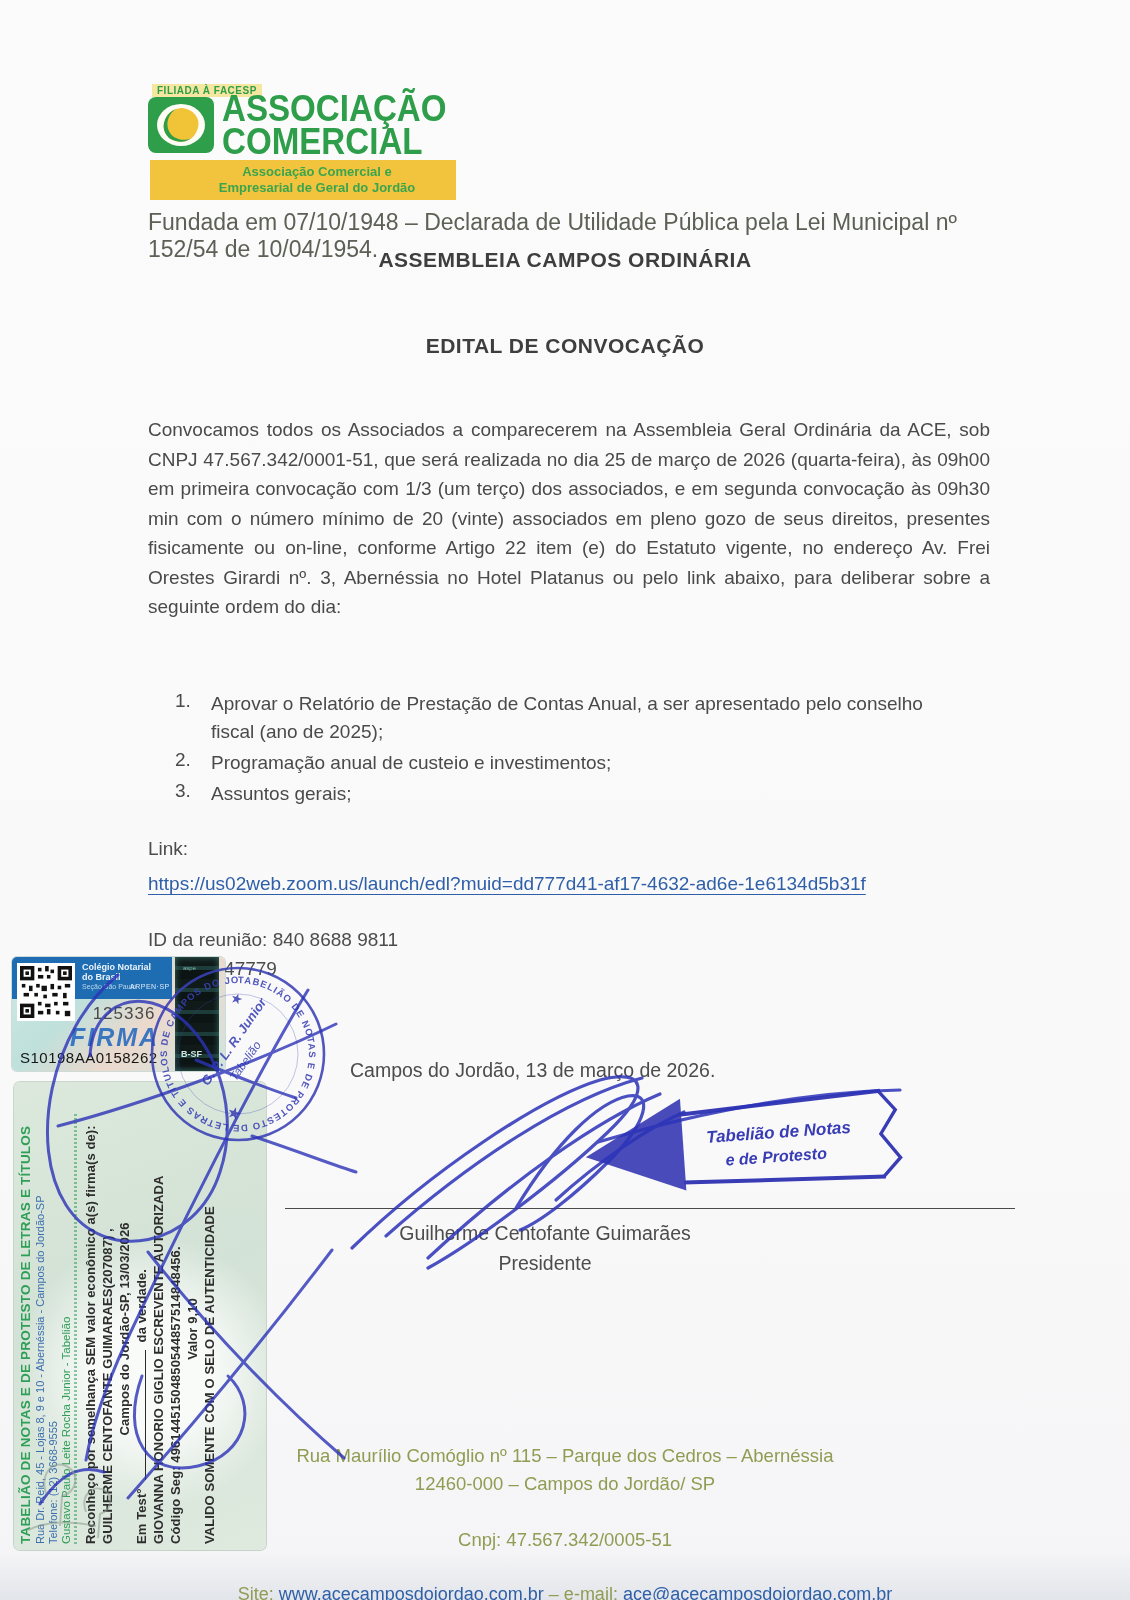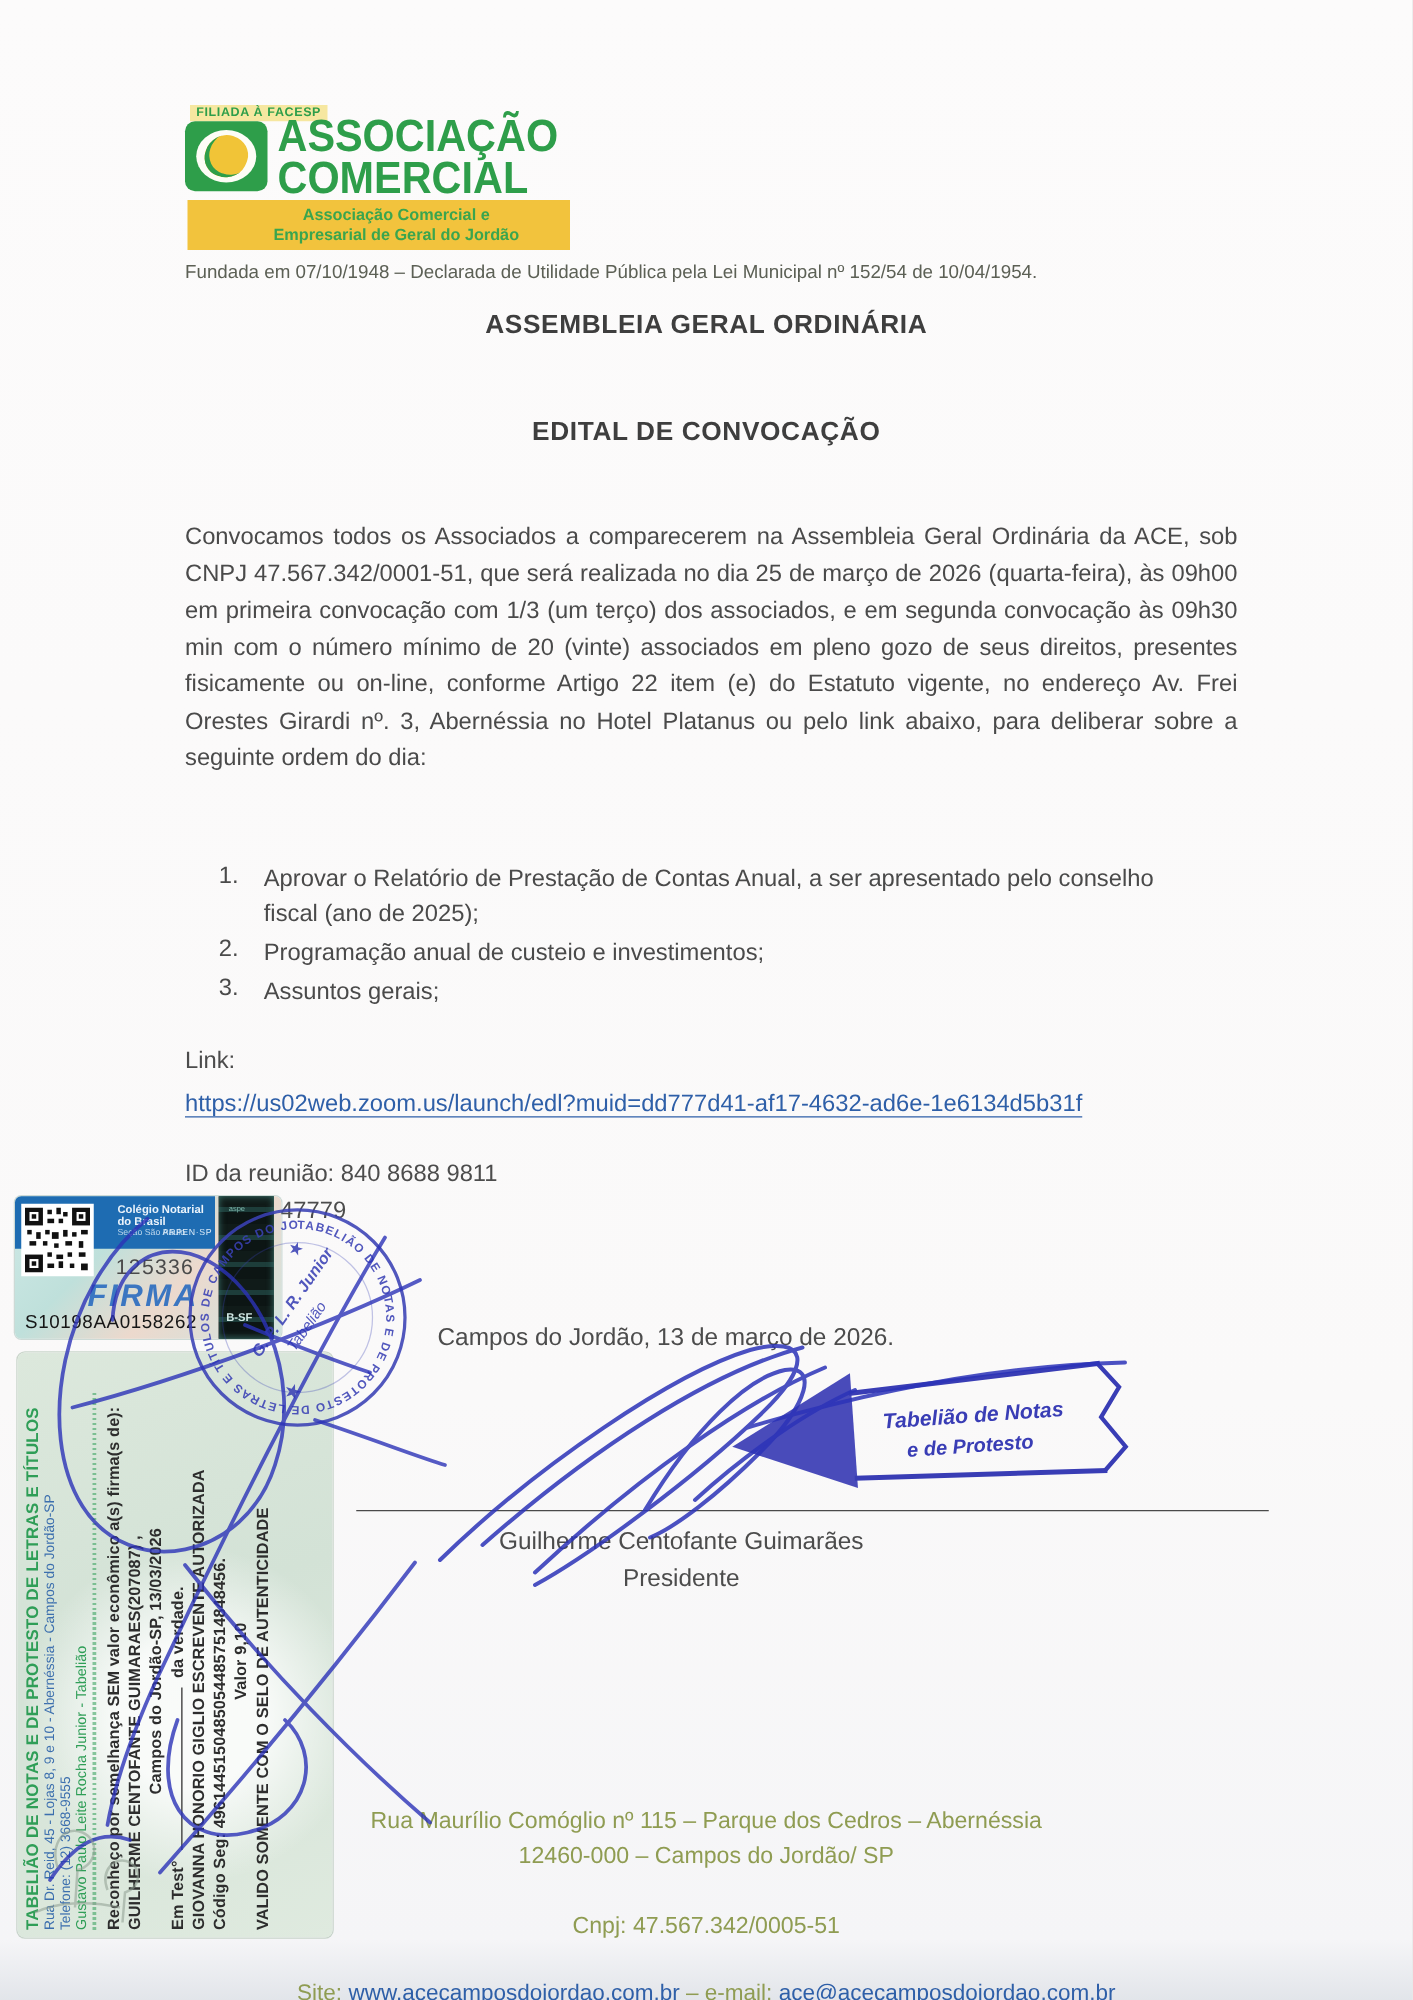--- a/index.html
+++ b/index.html
@@ -21,21 +21,21 @@
     background:#fdfdf6; border-radius:50%; }
   .logo-icon .petal { position:absolute; left:16px; top:11px; width:34px; height:34px;
     background:#f1c437; border-radius:52% 48% 55% 45%/55% 45% 52% 48%; transform:rotate(18deg);
     box-shadow:inset 3px -3px 0 #2e9e4a; }
   .logo-title { left:222px; top:92px; font-weight:bold; color:#2e9e4a; font-size:36px; line-height:33px;
     letter-spacing:0px; transform:scaleX(.92); transform-origin:left top; }
   .logo-banner { left:150px; top:160px; width:306px; height:40px; background:#f2c33d;
     display:flex; flex-direction:column; align-items:center; justify-content:center;padding-left:28px; }
   .logo-banner div { color:#3aa54e; font-size:13px; font-weight:bold; line-height:16px; }
 
-  .founded { left:148px; top:209px; width:860px; font-size:15px; color:#5c6055; }
+  .founded { left:148px; top:209px; width:860px; font-size:23px; color:#5c6055; }
 
   .title-center { left:15px; top:0; width:1100px; text-align:center; font-weight:bold; color:#3e3e3e; }
   .t1 { top:248px; font-size:21px; letter-spacing:.5px; }
   .t2 { top:334px; font-size:21px; letter-spacing:.5px; }
 
   .body-par { left:148px; top:415px; width:842px; font-size:19px; line-height:29.5px;
     text-align:justify; color:#4a4a4a; }
 
   .agenda { left:175px; top:690px; width:790px; font-size:19px; color:#4a4a4a; }
   .agenda .row { display:flex; margin-bottom:3px; }
@@ -60,21 +60,21 @@
   .site-line { left:65px; top:1584px; width:1000px; text-align:center; color:#8f9c52; font-size:18px; }
   .site-line .lnk { color:#2e5fa8; text-decoration:underline; text-underline-offset:4px; cursor:pointer; }
 
   
   .holo { left:12px; top:957px; width:213px; height:114px; border-radius:5px; z-index:30;
     background:linear-gradient(135deg,#cfe9e6 0%,#bfe0db 35%,#ecd9cd 62%,#cfe4df 100%);
     box-shadow:0 0 0 1px rgba(120,160,150,.35); }
   .holo-head { position:absolute; left:0; top:0; width:160px; height:42px; background:#1e6cb2;
     border-radius:5px 0 0 0; }
   .holo-qr { position:absolute; left:5px; top:6px; width:58px; height:58px; background:#fff; padding:3px; }
-  .holo-org { position:absolute; left:82px; top:5px; color:#eaf3fb; font-size:9px; line-height:10px; }
+  .holo-org { position:absolute; left:70px; top:5px; color:#eaf3fb; font-size:9px; line-height:10px; }
   .holo-org .l1 { font-weight:bold; }
   .holo-org .l3 { font-size:7px; color:#bcd6ec; }
   .holo-arpen { position:absolute; left:118px; top:26px; color:#dcebf8; font-size:7px; letter-spacing:.5px; }
   .holo-num { position:absolute; left:62px; top:47px; width:100px; text-align:center;
     font-size:17px; color:#4a4a4a; letter-spacing:1px; }
   .holo-firma { position:absolute; left:58px; top:66px; font-size:25px; font-weight:bold; font-style:italic;
     color:#2a6cc0; letter-spacing:2px; opacity:.9; }
   .holo-serial { position:absolute; left:8px; top:92px; font-size:15px; font-weight:normal; color:#161616;
     letter-spacing:.5px; }
   .holo-strip { position:absolute; left:163px; top:0; width:44px; height:114px; background:
@@ -123,21 +123,21 @@
   <div class="abs logo-title">
     <div>ASSOCIAÇÃO</div>
     <div>COMERCIAL</div>
   </div>
   <div class="abs logo-banner">
     <div>Associação Comercial e</div>
     <div>Empresarial de Geral do Jordão</div>
   </div>
   <div class="abs founded">Fundada em 07/10/1948 – Declarada de Utilidade Pública pela Lei Municipal nº 152/54 de 10/04/1954.</div>
 
-  <div class="abs title-center t1">ASSEMBLEIA GERAL ORDINÁRIA</div>
+  <div class="abs title-center t1">ASSEMBLEIA CAMPOS ORDINÁRIA</div>
   <div class="abs title-center t2">EDITAL DE CONVOCAÇÃO</div>
 
   <div class="abs body-par">Convocamos todos os Associados a comparecerem na Assembleia Geral Ordinária da ACE, sob CNPJ 47.567.342/0001-51, que será realizada no dia 25 de março de 2026 (quarta-feira), às 09h00 em primeira convocação com 1/3 (um terço) dos associados, e em segunda convocação às 09h30 min com o número mínimo de 20 (vinte) associados em pleno gozo de seus direitos, presentes fisicamente ou on-line, conforme Artigo 22 item (e) do Estatuto vigente, no endereço Av. Frei Orestes Girardi nº. 3, Abernéssia no Hotel Platanus ou pelo link abaixo, para deliberar sobre a seguinte ordem do dia:</div>
 
   <div class="abs agenda">
     <div class="row">
       <span class="num">1.</span>
       <span class="txt">Aprovar o Relatório de Prestação de Contas Anual, a ser apresentado pelo conselho fiscal (ano de 2025);</span>
     </div>
     <div class="row">

